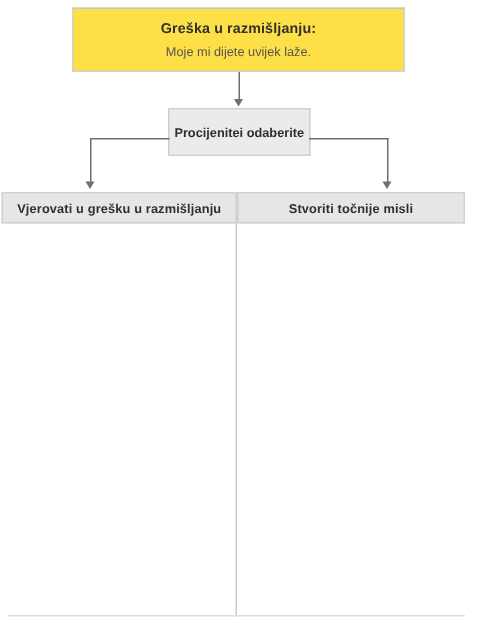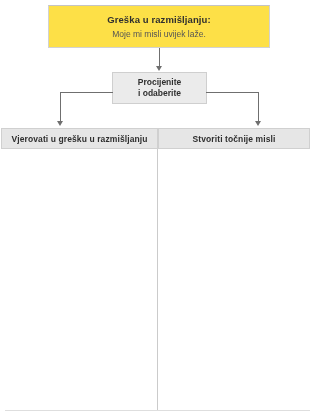--- a/index.html
+++ b/index.html
@@ -55,21 +55,21 @@
   .evaluate-box {
     position: absolute;
     left: 112px;
     top: 72px;
     width: 95px;
     height: 32px;
     box-sizing: border-box;
     background: #ebebeb;
     border: 1px solid #cfcfcf;
     display: flex;
-    flex-direction: column;
+    flex-direction: row;
     align-items: center;
     justify-content: center;
   }
   .evaluate-line {
     font-size: 8.5px;
     font-weight: bold;
     color: #2f2f2f;
     line-height: 11px;
   }
 
@@ -144,21 +144,21 @@
     background: #dedede;
   }
 </style>
 </head>
 <body>
 
 <div id="worksheet">
 
   <div class="error-box">
     <div class="error-title">Greška u razmišljanju:</div>
-    <div class="error-sub">Moje mi misli uvijek laže.</div>
+    <div class="error-sub">Moje mi dijete uvijek laže.</div>
   </div>
 
   <div class="conn conn-v c-top-v"></div>
   <div class="arrow-down a-top"></div>
 
   <div class="evaluate-box">
     <div class="evaluate-line">Procijenite</div>
     <div class="evaluate-line">i odaberite</div>
   </div>
 

